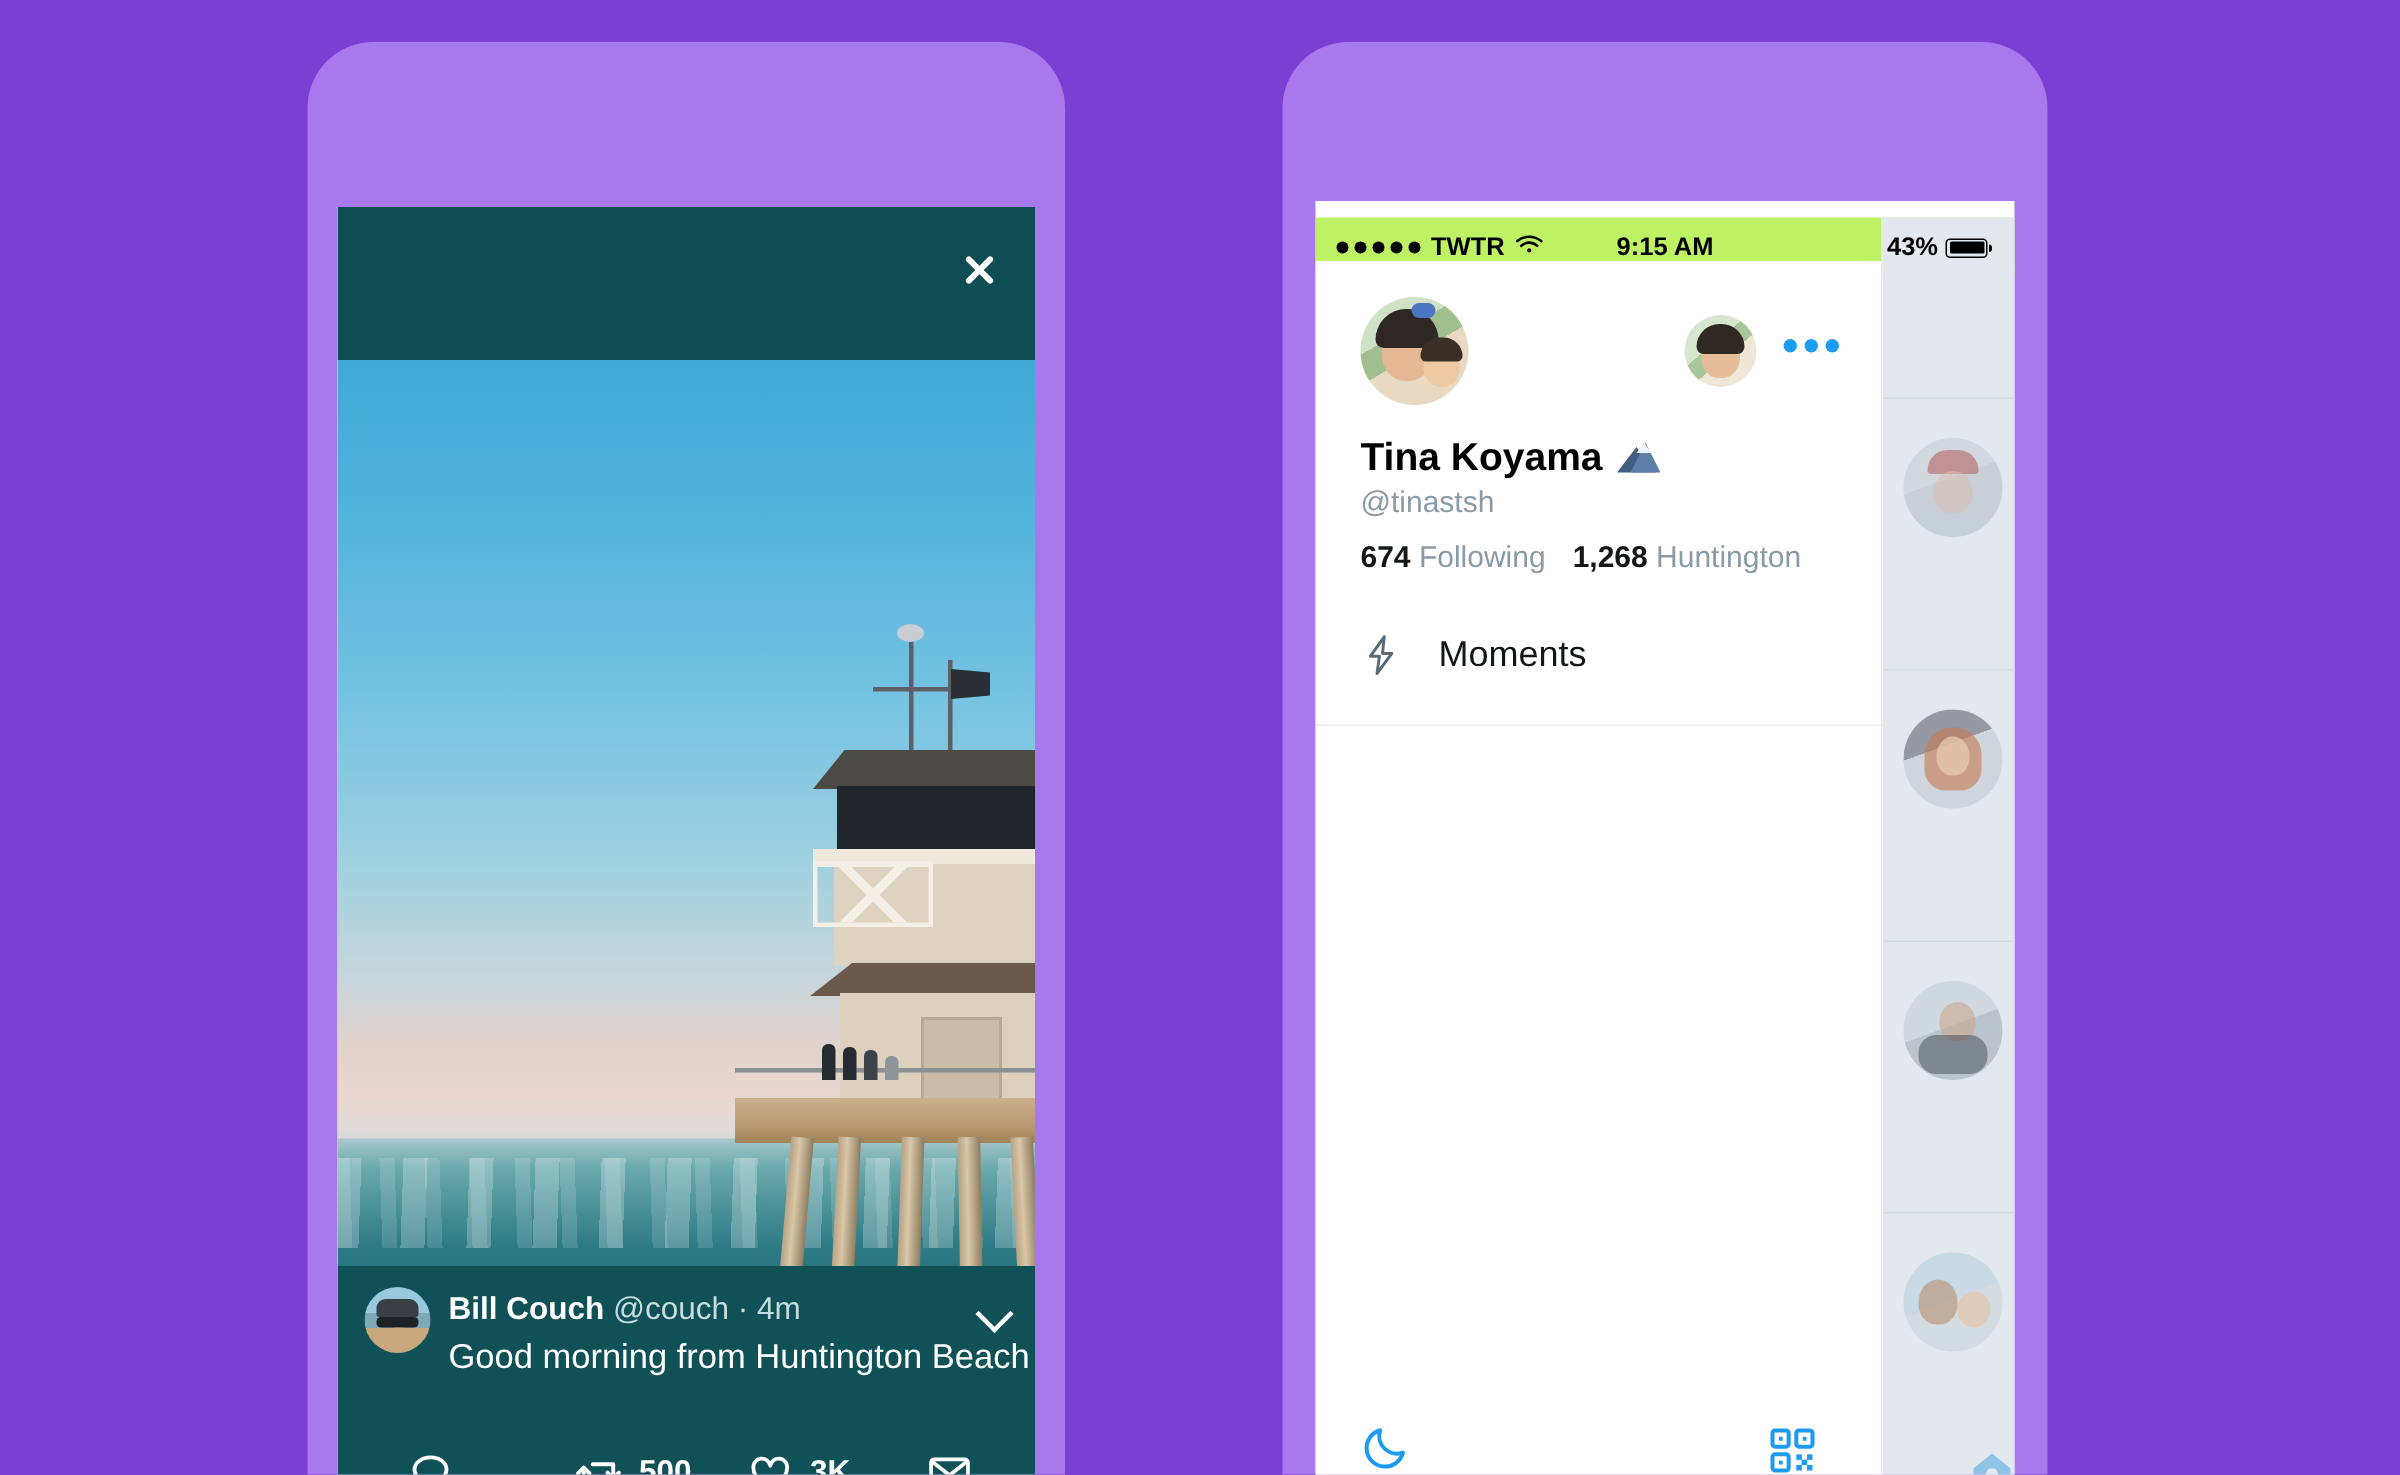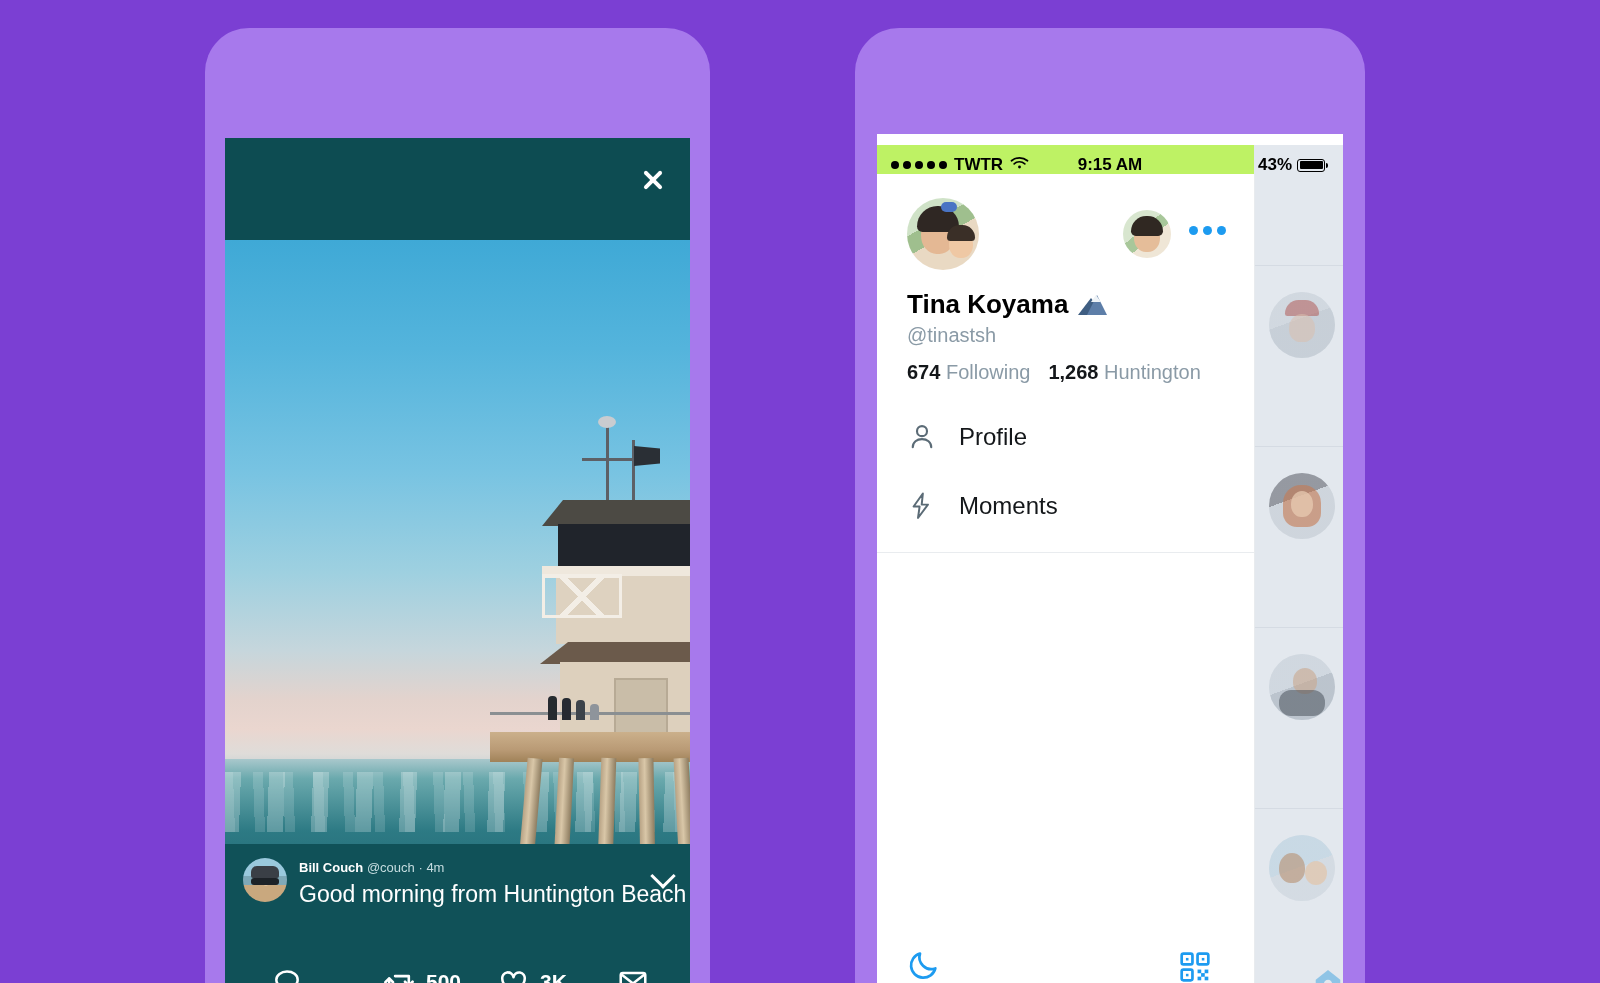--- a/index.html
+++ b/index.html
@@ -150,21 +150,21 @@
   }
   .tf-avatar::before {
     content:""; position:absolute; left:8px; top:8px; width:28px; height:12px;
     background:#3a3f46; border-radius:6px 6px 2px 2px;
   }
   .tf-avatar::after {
     content:""; position:absolute; left:8px; top:20px; width:28px; height:7px;
     background:#1d2227; border-radius:3px;
   }
   .tf-text { flex: 1; min-width: 0; padding-top: 2px; }
-  .tf-line1 { font-size: 13px; color: #c6dde0; line-height: 1.28; }
+  .tf-line1 { font-size: 21px; color: #c6dde0; line-height: 1.28; }
   .tf-line1 b { color: #fff; font-weight: 700; }
   .tf-line2 { font-size: 23px; color: #fff; line-height: 1.32; margin-top: 2px; white-space: nowrap; }
   .chevron {
     width: 26px; height: 26px; flex: none; margin-top: 4px; cursor: pointer;
     position: relative;
   }
   .chevron::after {
     content:""; position:absolute; left:4px; top:5px; width:15px; height:15px;
     border-right:3.5px solid #fff; border-bottom:3.5px solid #fff;
     transform: rotate(45deg);
@@ -500,29 +500,20 @@
           <b>674</b>
           <span>Following</span>
         </span>
         <span class="grp">
           <b>1,268</b>
           <span>Huntington</span>
         </span>
       </div>
 
       <div class="menu">
-        <div class="menu-item">
-          <span class="mi-icon">
-            <svg width="30" height="30" viewBox="0 0 24 24" fill="none" stroke="#5b6b76" stroke-width="1.7" stroke-linecap="round">
-              <circle cx="12" cy="7.3" r="4"></circle>
-              <path d="M4.6 20.2c0-4.1 3.3-6.5 7.4-6.5s7.4 2.4 7.4 6.5"></path>
-            </svg>
-          </span>
-          <span class="mi-label">Profile</span>
-        </div>
 
 
         <div class="menu-item">
           <span class="mi-icon">
             <svg width="28" height="30" viewBox="0 0 24 26" fill="none" stroke="#5b6b76" stroke-width="1.7" stroke-linejoin="round">
               <path d="M13.6 2.2 5.6 13.4h5.2l-1.4 10 8.6-11.6h-5.4l1-9.6z"></path>
             </svg>
           </span>
           <span class="mi-label">Moments</span>
         </div>

